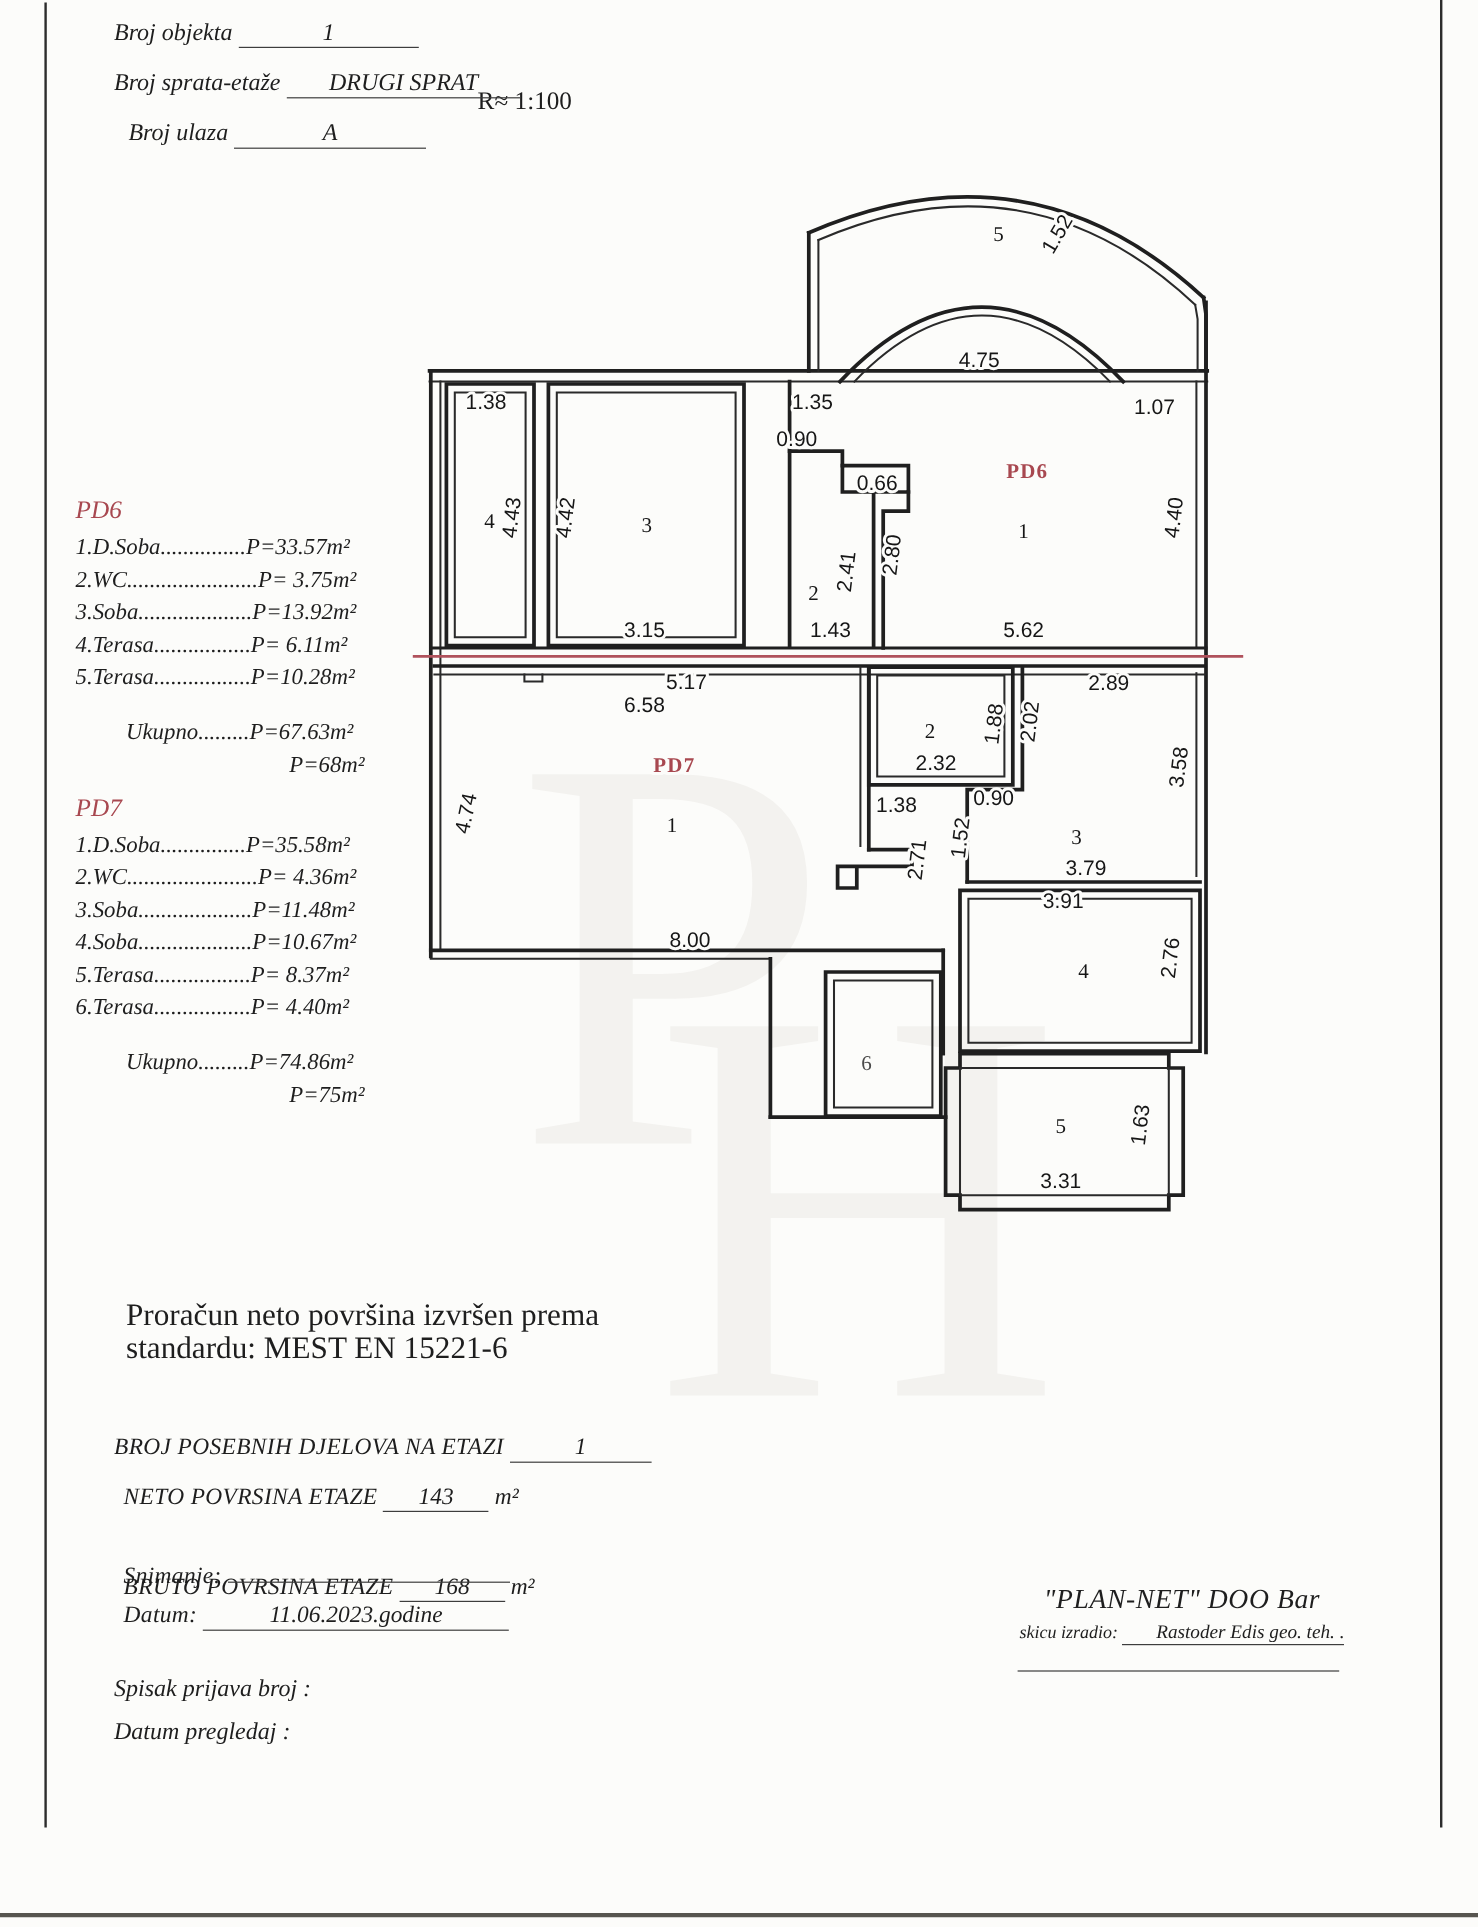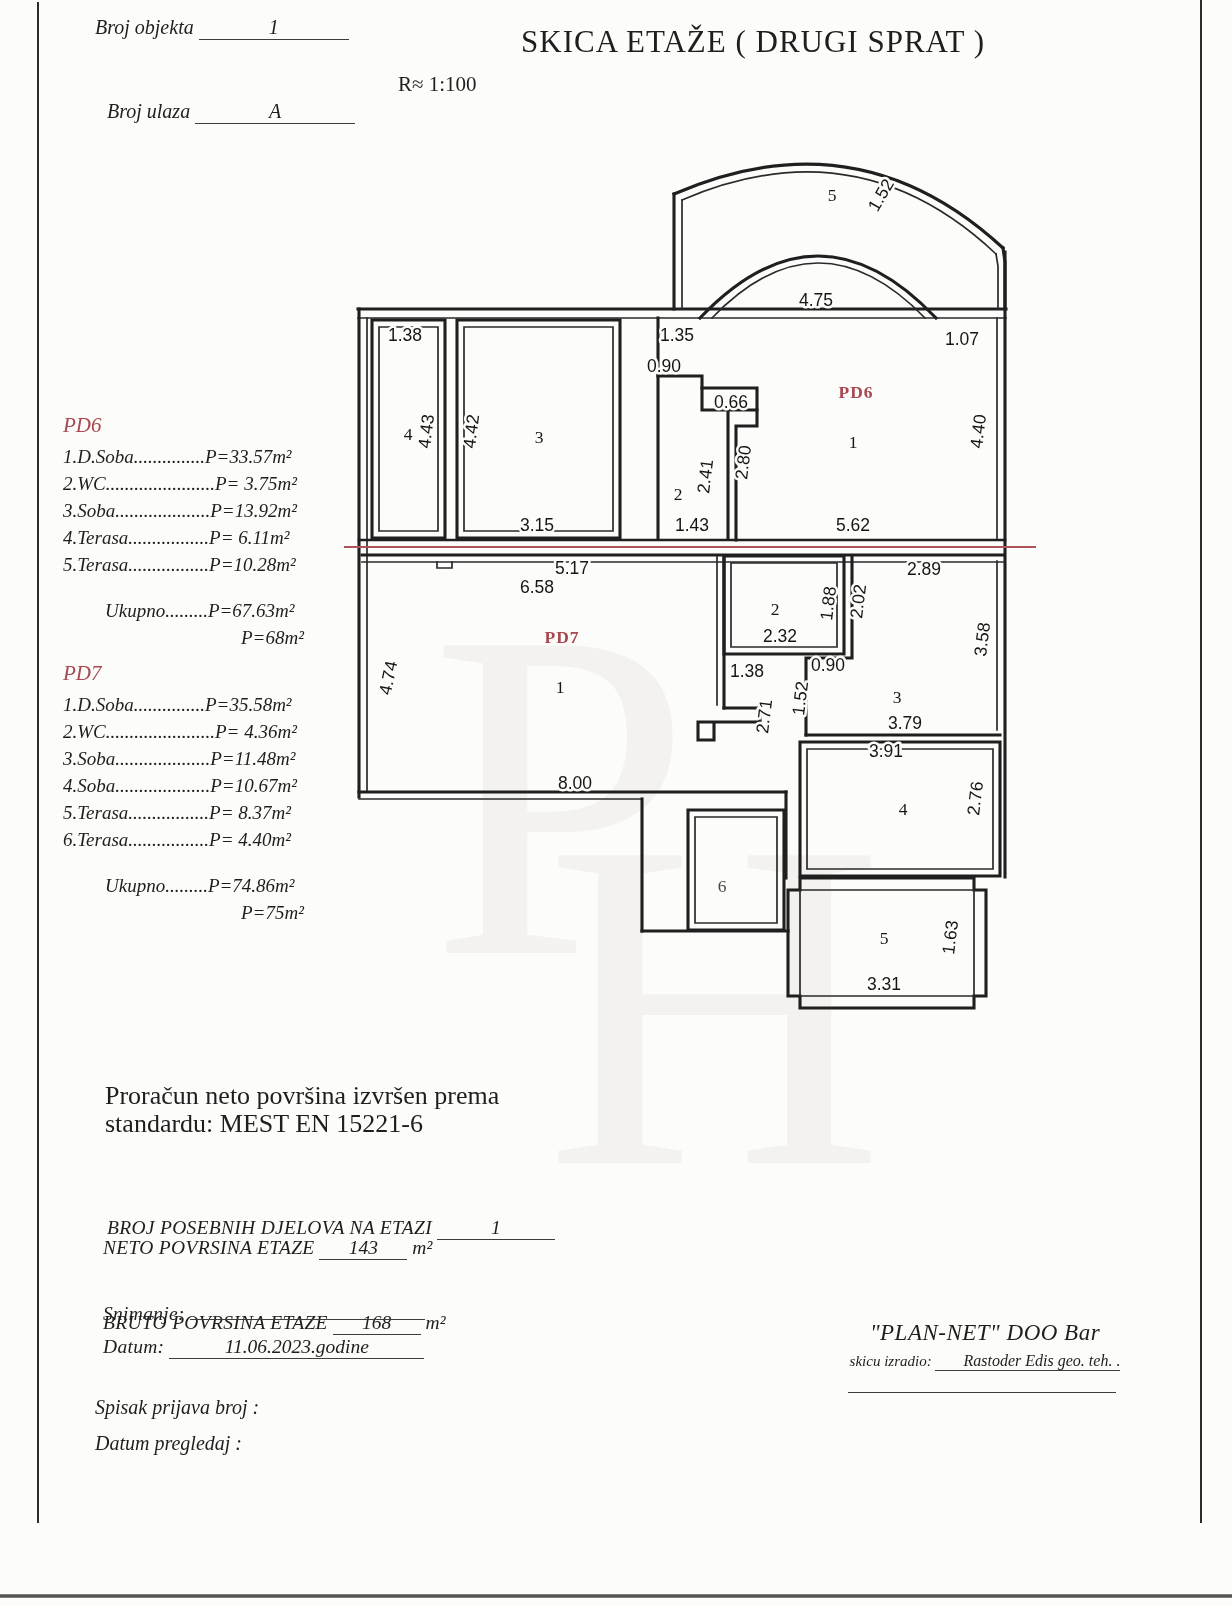--- a/index.html
+++ b/index.html
@@ -156,26 +156,29 @@
         <text x="884" y="944" class="pl room" font-size="36">5</text>
         <text x="956" y="938" class="pl " transform="rotate(-83 956 938)">1.63</text>
         <text x="884" y="990" class="pl ">3.31</text>
       </g>
   </svg>
 
   <div class="layer hdr-row" style="top:16px;">
     <span class="lbl">Broj objekta</span>
     <span class="uline" style="min-width:150px;">1</span>
   </div>
+  <div class="layer hdr-row" style="top:58px;">
+    <span class="lbl">Broj sprata-etaže</span>
+    <span class="uline" style="min-width:195px;">DRUGI SPRAT</span>
+  </div>
   <div class="layer hdr-row" style="top:100px;margin-left:12px;">
     <span class="lbl">Broj ulaza</span>
     <span class="uline" style="min-width:160px;">A</span>
   </div>
 
-  <div class="title">SKICA ETAŽE ( DRUGI SPRAT )</div>
   <div class="rscale">R≈ 1:100</div>
 
   <div class="pdlist" style="top:412px;">
     <div class="pdname">PD6</div>
     <div>1.D.Soba...............P=33.57m²</div>
     <div>2.WC.......................P=  3.75m²</div>
     <div>3.Soba....................P=13.92m²</div>
     <div>4.Terasa.................P=  6.11m²</div>
     <div>5.Terasa.................P=10.28m²</div>
     <div class="ukup">Ukupno.........P=67.63m²</div>
@@ -192,21 +195,21 @@
     <div>6.Terasa.................P=  4.40m²</div>
     <div class="ukup">Ukupno.........P=74.86m²</div>
     <div class="rnd">P=75m²</div>
   </div>
 
   <div class="notes">
     <div>Proračun neto površina izvršen prema</div>
     <div>standardu:    MEST EN 15221-6</div>
   </div>
 
-  <div class="adm" style="left:107px;top:1196px;margin-top:21px;">
+  <div class="adm" style="left:95px;top:1196px;">
     <span class="lbl">BROJ POSEBNIH DJELOVA NA ETAZI</span>
     <span class="uline" style="min-width:118px;">1</span>
   </div>
   <div class="adm" style="left:103px;top:1237px;">
     <span class="lbl">NETO POVRSINA ETAZE</span>
     <span class="uline" style="min-width:88px;">143</span>
     <span>m²</span>
   </div>
   <div class="adm" style="left:103px;top:1312px;">
     <span class="lbl">BRUTO POVRSINA ETAZE</span>

